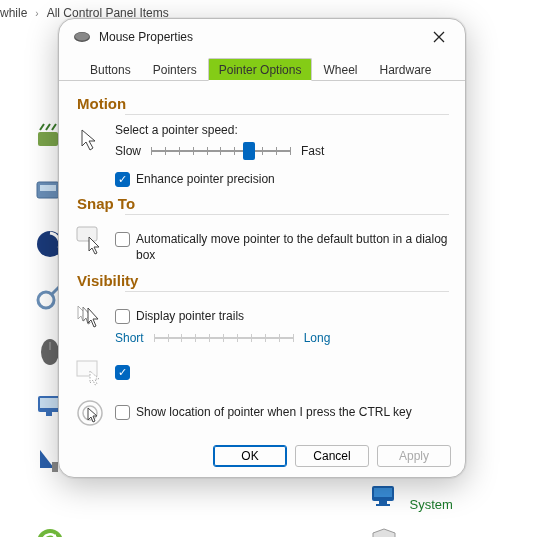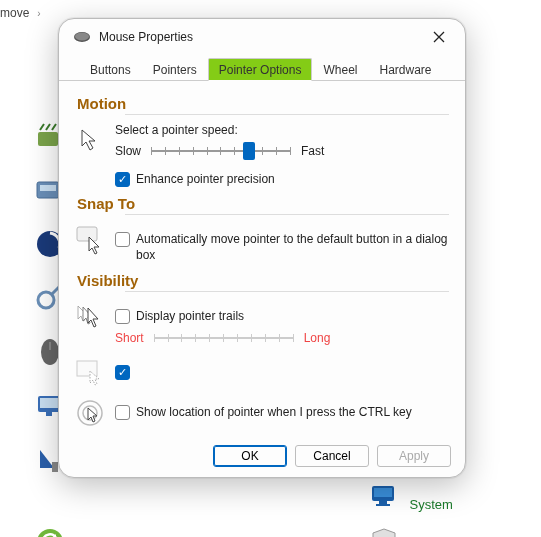--- a/index.html
+++ b/index.html
@@ -39,40 +39,41 @@
   .row .content { flex: 1; }
 
   .slider-row { display: flex; align-items: center; gap: 10px; margin-top: 4px; }
   .slider-label { font-size: 12px; }
   .slider { position: relative; width: 140px; height: 20px; }
   .slider-track { position: absolute; top: 9px; left: 0; right: 0; height: 2px; background: #999; }
   .slider-ticks { position: absolute; top: 6px; left:0; right:0; height:8px; display:flex; justify-content: space-between; }
   .slider-ticks span { width:1px; height:8px; background:#999; }
   .slider-thumb { position: absolute; top: 1px; width: 12px; height: 18px; background: #0067c0; border-radius: 2px; }
   .slider.disabled .slider-track, .slider.disabled .slider-ticks span { background:#ccc; }
-  .slider.disabled + .slider-label, .slider-label.disabled { color:#ef4444; }
+  .slider.disabled + .slider-label, .slider-label.disabled { color:#0369a1; }
 
   .check-row { display: flex; align-items: flex-start; gap: 6px; margin-top: 8px; }
   .checkbox { width: 15px; height: 15px; border: 1px solid #888; border-radius: 3px; flex-shrink: 0; display:flex; align-items:center; justify-content:center; background:#fff; margin-top: 1px; }
   .checkbox.checked { background: #0067c0; border-color:#0067c0; color:#fff; font-size: 11px; line-height:1; }
   .check-label { font-size: 12px; line-height: 1.35; }
 
   .btn-bar { position: absolute; bottom: 10px; right: 14px; display: flex; gap: 8px; }
   .btn { width: 74px; height: 22px; font-size: 12px; border: 1px solid #bdbdbd; background: #fdfdfd; border-radius: 3px; display:flex; align-items:center; justify-content:center; }
   .btn.default { border-color: #0067c0; box-shadow: inset 0 0 0 1px #0067c0; }
   .btn.disabled { color: #aaa; }
 
   svg { display:block; }
 </style>
 </head>
 <body>
 
 <div class="breadcrumb">
-  <span>move</span>
+  <span>while</span>
   <span class="chev">›</span>
+  <span>All Control Panel Items</span>
 </div>
 
 <div class="bg-icons">
   <div class="bg-icon">
       <svg width="32" height="32">
         <rect x="4" y="12" width="20" height="14" rx="2" fill="#7aa34a"></rect>
         <path d="M6 10 L10 4 M12 10 L16 4 M18 10 L22 4" stroke="#3a7a2a" stroke-width="2" fill="none"></path>
       </svg>
     </div>
   <div class="bg-icon">

